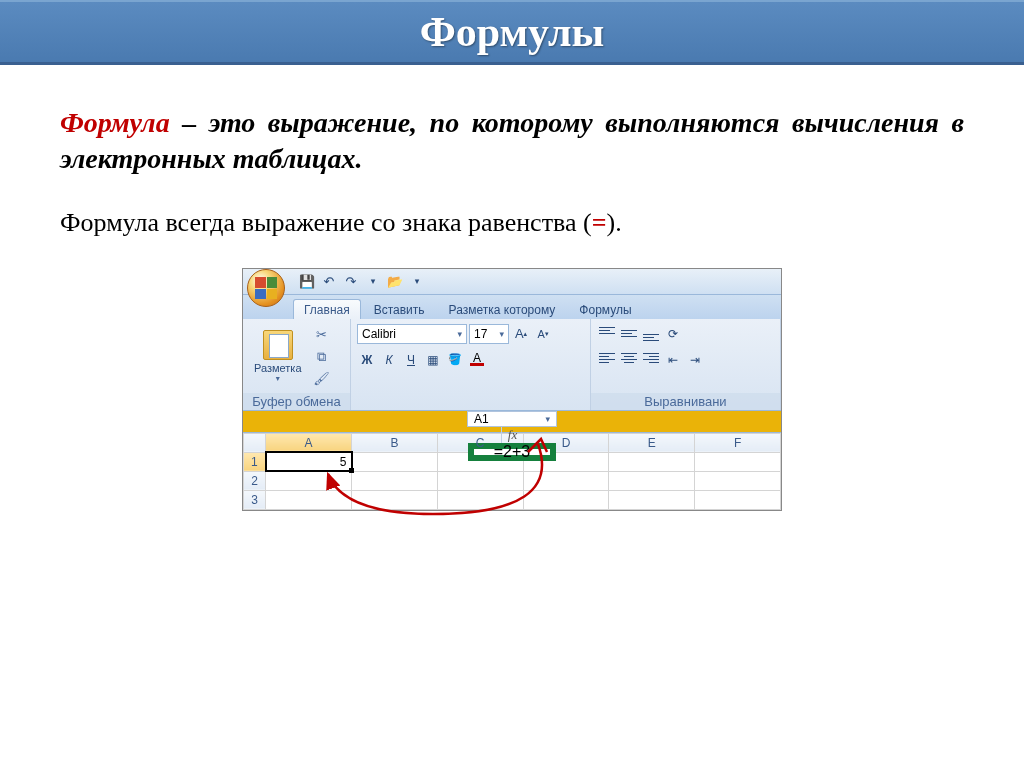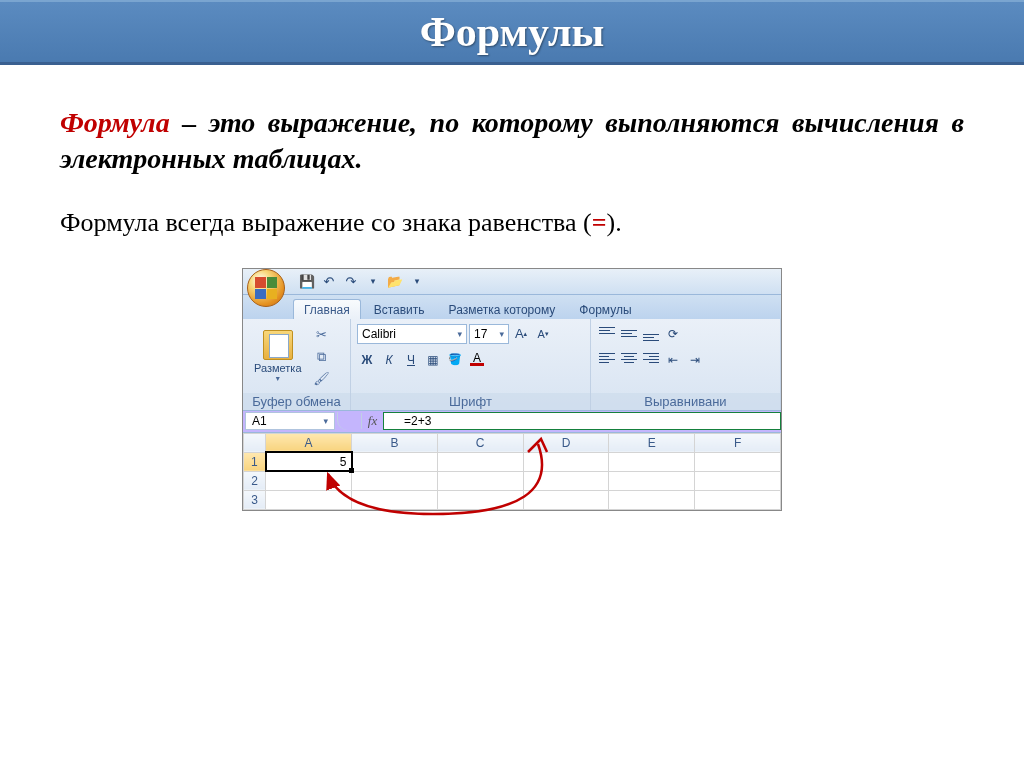--- a/index.html
+++ b/index.html
@@ -157,29 +157,30 @@
   .combo-size { width: 40px; }
   .combo::after { content:"▾"; color:#4a6a9a; font-size:9px; margin-left:auto;}
   .fbtn { width:20px; height:20px; border:1px solid transparent; display:flex; align-items:center; justify-content:center; font-size:12px; color:#2a4b7a;}
   .font-color-bar { width:14px; height:3px; background:#c00000; }
   
   .aligngrp { flex:1; }
   .align-lines { display:flex; flex-direction:column; gap:2px; width:16px; height:14px;}
   .align-lines span { height:1px; background:#2a4b7a; }
   
   .fbar {
-    display:flex; height:22px; background:#c4b5fd;
+    display:flex; height:22px; background:#eab308;
     border-bottom: 1px solid #9ab8da;
     align-items:center;
+    flex-direction:column;
   }
   .namebox { width: 90px; background:#fff; border:1px solid #b0c4de; height:18px; margin:0 2px; display:flex; align-items:center; padding:0 6px; font-size:12px;}
   .namebox::after { content:"▾"; color:#4a6a9a; font-size:9px; margin-left:auto;}
   .fx-btn { width:22px; font-style:italic; font-family: Georgia, serif; font-size:13px; color:#555; text-align:center; border-left:1px solid #c0d0e4;}
   .fbar-curve { width:24px; height:18px; border-left:1px solid #c0d0e4; border-radius: 0 0 0 10px;}
-  .formula-input { flex:1; background:#fff; border:1px solid #15803d; height:18px; padding:0 20px; font-size:12px; display:flex; align-items:center;}
+  .formula-input { flex:1; background:#fff; border:6px solid #15803d; height:18px; padding:0 20px; font-size:16px; display:flex; align-items:center;}
   
   .grid { background:#fff; }
   .grid table { border-collapse: collapse; width:100%; }
   .grid th, .grid td {
     border: 1px solid #d4d4d4;
     font-size: 12px; text-align:center;
     height: 19px;
     font-weight: normal;
   }
   .grid th {
@@ -284,21 +285,20 @@
               <div class="fbtn">▦</div>
               <div class="fbtn" style="position:relative;">
                 <span style="font-size:11px;">🪣</span>
               </div>
               <div class="fbtn" style="flex-direction:column;">
                 <span style="font-size:12px; line-height:10px; color:#000;">A</span>
                 <span class="font-color-bar"></span>
               </div>
             </div>
           </div>
-          <div class="group-label">Шрифт</div>
         </div>
 
         <div class="ribbon-group aligngrp">
           <div class="group-body" style="flex-direction:column; align-items:flex-start; gap:4px;">
             <div class="font-row">
               <div class="fbtn">
                   <div class="align-lines" style="justify-content:flex-start;">
                     <span style="width:100%"></span>
                     <span style="width:70%"></span>
                     <span style="width:100%"></span>

